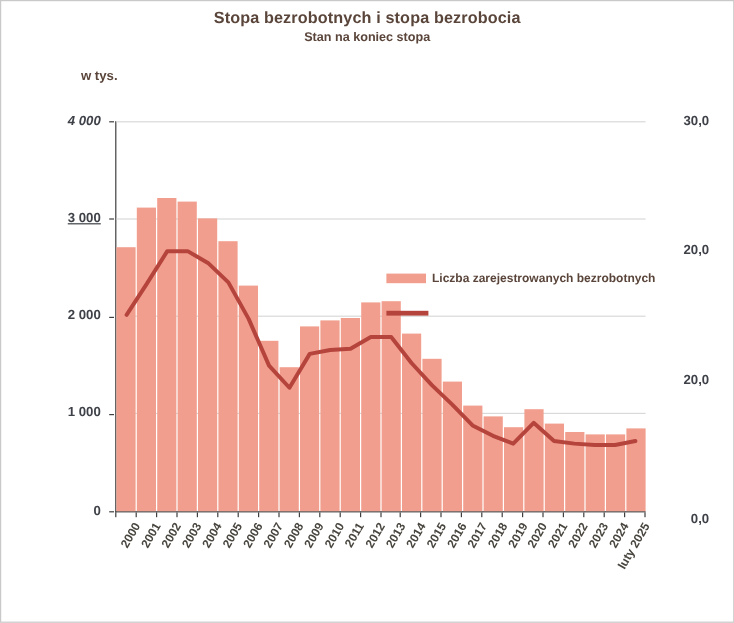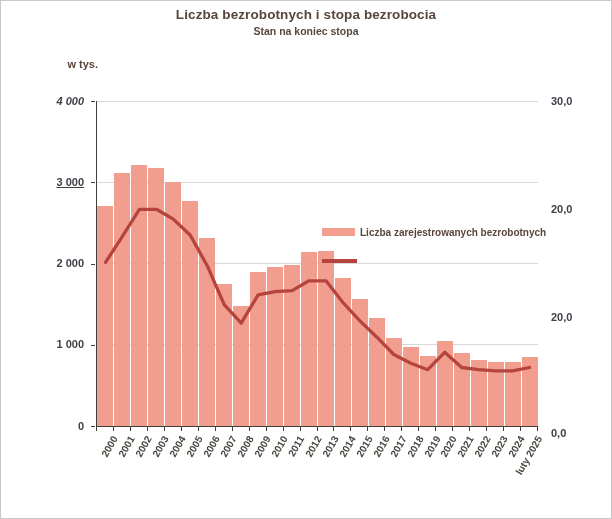--- a/index.html
+++ b/index.html
@@ -35,21 +35,21 @@
     position:absolute;left:0;top:0;width:441px;height:325px;
     display:flex;align-items:flex-end;gap:1.5px;
   }
   .bar{flex:1 1 0;background:var(--bar);}
   .line-svg{position:absolute;left:0;top:0;overflow:visible;}
   .ytick-label-left{
     position:absolute;width:56px;text-align:right;left:28px;
     font-size:11px;font-weight:bold;color:var(--axis-text);
   }
   .ytick-label-right{
-    position:absolute;left:551px;width:40px;text-align:left;
+    position:absolute;left:551px;width:40px;text-align:right;
     font-size:11px;font-weight:bold;color:var(--axis-text);
   }
   .ytick-mark{position:absolute;width:4px;height:1px;background:var(--axisline);left:91px;}
   .xtick-mark{position:absolute;top:427px;width:1px;height:4px;background:var(--axisline);}
   .xlabel-anchor{position:absolute;width:0;height:0;overflow:visible;}
   .xlabel{
     position:absolute;right:0;top:0;white-space:nowrap;
     transform-origin:100% 0;transform:rotate(-60deg);
     font-size:10px;font-weight:bold;color:var(--year);
   }
@@ -57,21 +57,21 @@
   .legend-row{display:flex;align-items:center;height:16px;margin-bottom:13px;}
   .legend-swatch-bar{width:33px;height:8px;background:var(--bar);margin-right:5px;}
   .legend-swatch-line{width:35px;height:3.5px;background:var(--line);margin-right:3px;}
   .legend-label{font-size:10px;font-weight:bold;color:var(--title);white-space:nowrap;}
 </style>
 </head>
 <body>
 
 <div class="frame"></div>
 
-<div class="chart-title">Liczba bezrobotnych i stopa bezrobocia</div>
+<div class="chart-title">Stopa bezrobotnych i stopa bezrobocia</div>
 <div class="chart-subtitle">Stan na koniec stopa</div>
 <div class="unit-label">w tys.</div>
 
 <div id="left-labels">
     <div class="ytick-label-left" style="top: 94.5px; font-style: italic;">4 000</div>
     <div class="ytick-mark" style="top: 101px;"></div>
     <div class="ytick-label-left" style="top: 175.75px; text-decoration: underline;">3 000</div>
     <div class="ytick-mark" style="top: 182.25px;"></div>
     <div class="ytick-label-left" style="top: 257px;">2 000</div>
     <div class="ytick-mark" style="top: 263.5px;"></div>

